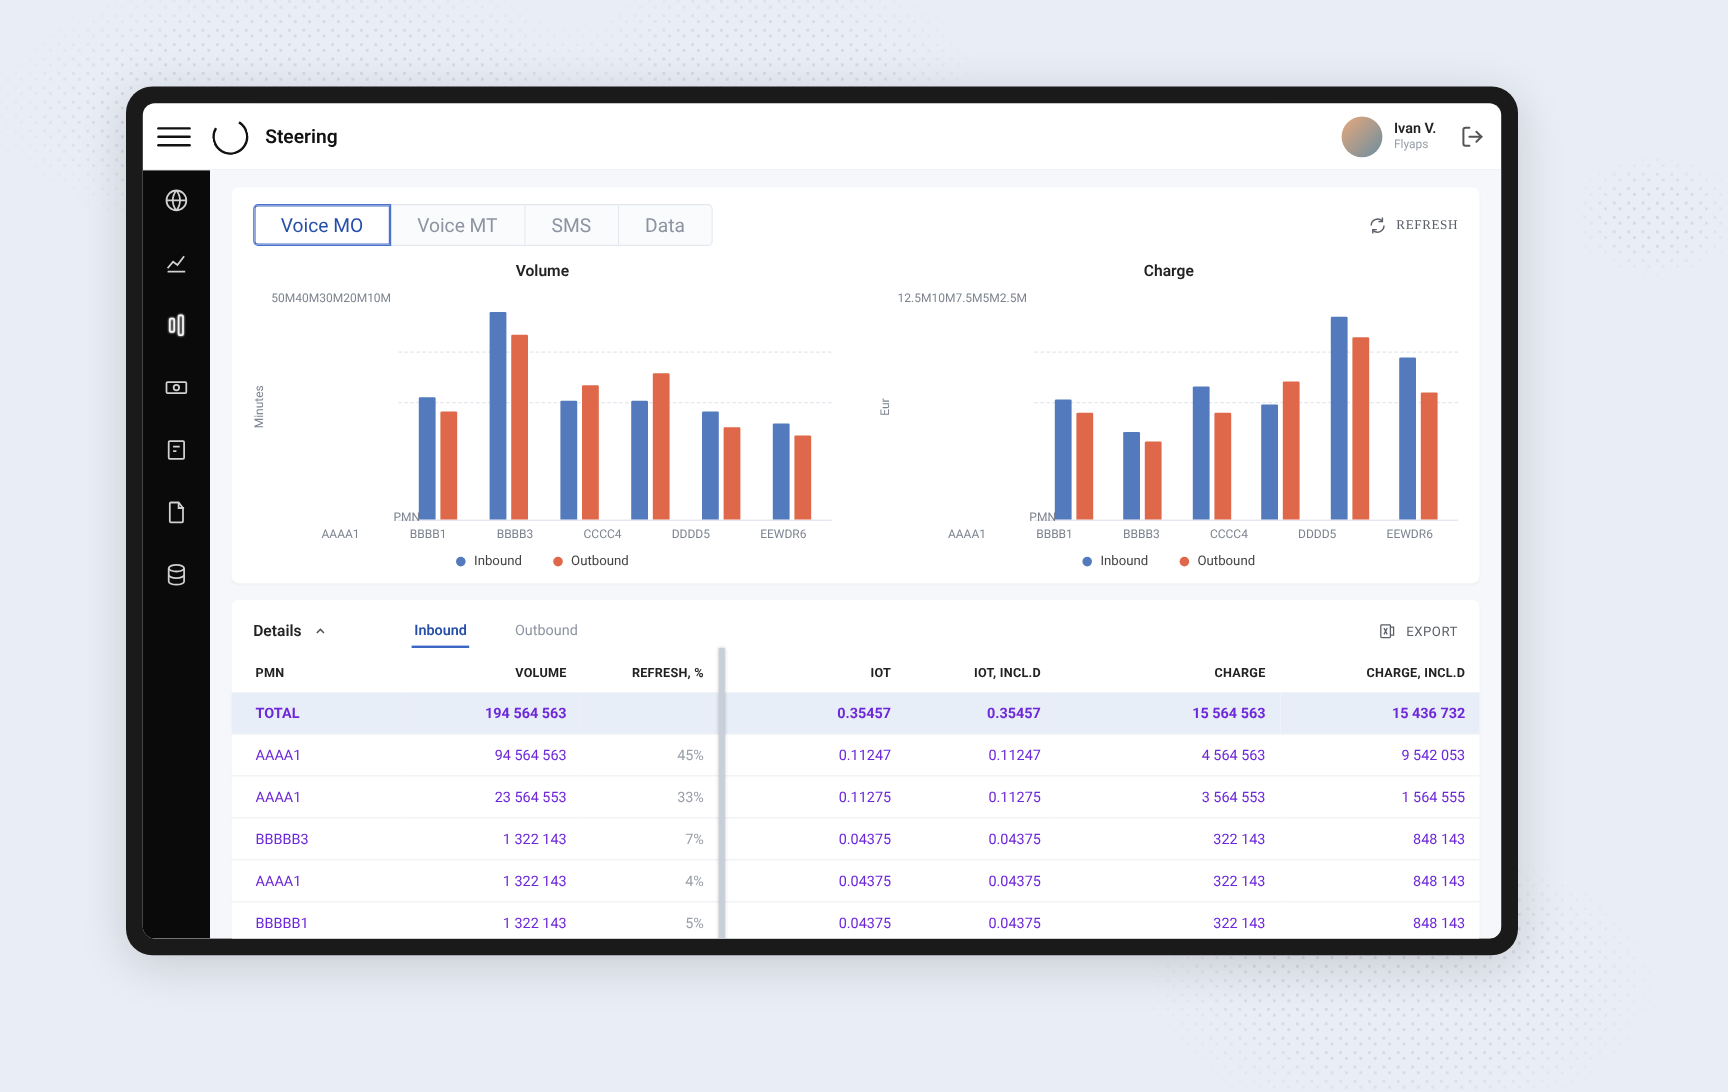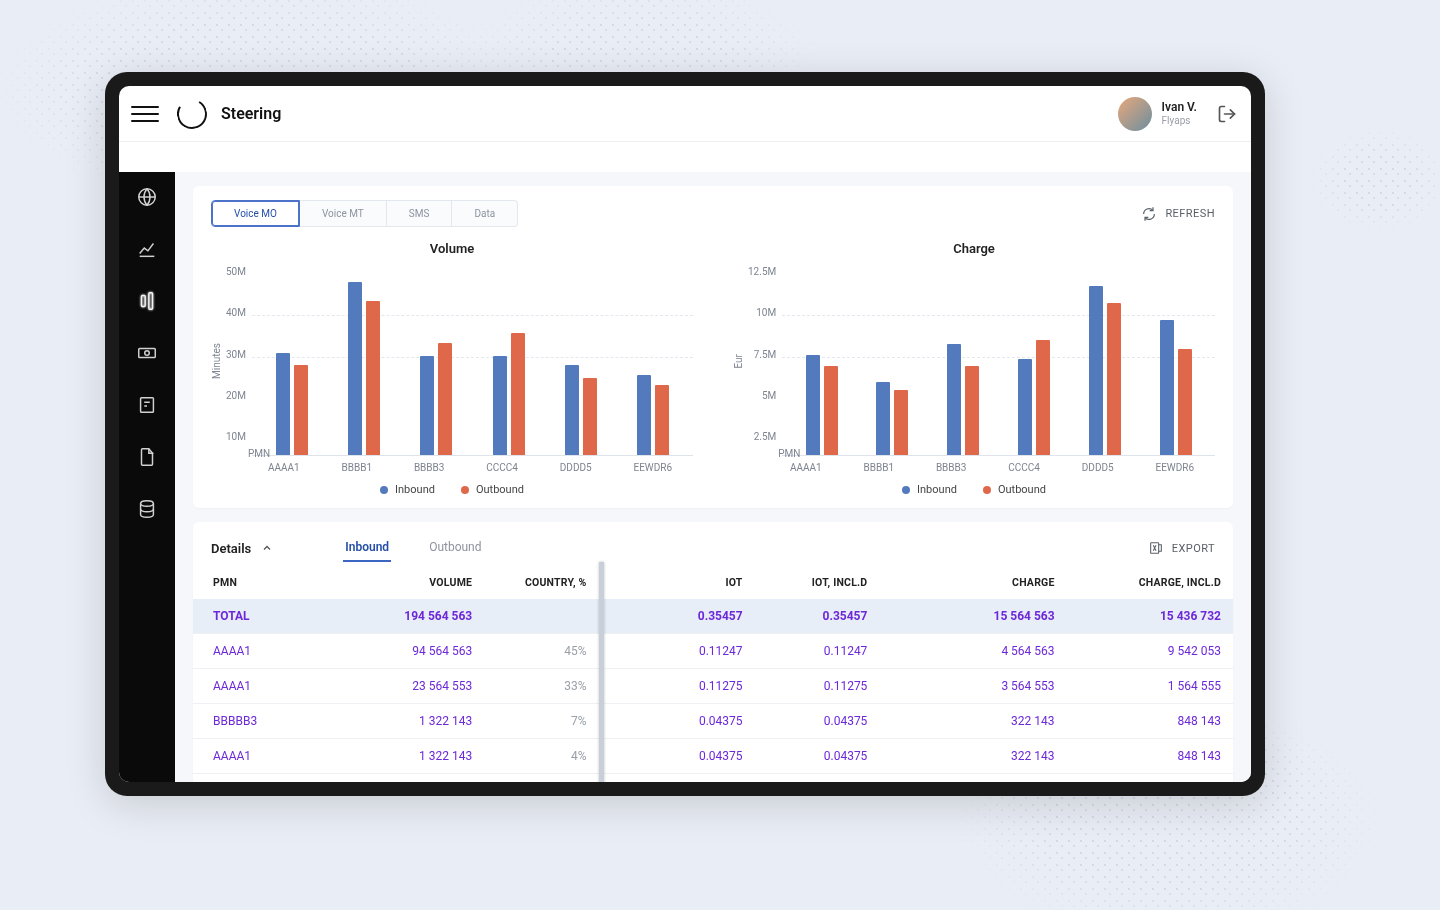--- a/index.html
+++ b/index.html
@@ -41,21 +41,20 @@
   box-shadow: 0 8px 40px rgba(0,0,0,0.15);
 }
 .screen {
   width: 100%;
   height: 100%;
   background: #fff;
   border-radius: 10px;
   overflow: hidden;
   display: flex;
   flex-direction: column;
-  gap: 30px;
 }
 .topbar {
   height: 56px;
   border-bottom: 1px solid #eceef2;
   display: flex;
   align-items: center;
   padding: 0 14px 0 12px;
 }
 .hamburger {
   width: 28px; height: 28px;
@@ -102,41 +101,41 @@
 .content {
   flex: 1; background: #f5f7fb; display: flex; flex-direction: column; min-width: 0;
 }
 .card {
   background: #fff; border-radius: 6px; margin: 14px 18px; padding: 14px 18px 12px;
   box-shadow: 0 1px 2px rgba(0,0,0,.03);
 }
 .tabs-row { display: flex; align-items: center; }
 .seg-tabs { display: flex; }
 .seg-tab {
-  padding: 7px 22px; font-size: 10px; border: 1px solid #e3e7ee;
+  padding: 7px 22px; font-size: 16px; border: 1px solid #e3e7ee;
   color: #8d93a0; background:#fafbfd; cursor: pointer;
 }
 .seg-tab + .seg-tab { border-left: none; }
 .seg-tab:first-child { border-radius: 4px 0 0 4px; }
 .seg-tab:last-child  { border-radius: 0 4px 4px 0; }
 .seg-tab.active { color: #264fa8; background: #fff; border-color:#4c73c9; position:relative; z-index:1; box-shadow:0 0 0 1px #4c73c9 inset;}
 .refresh {
   margin-left: auto; display: flex; align-items: center; gap: 8px;
-  color: #5a5f68; font-size: 11px; letter-spacing: .04em; cursor: pointer;
+  color: #5a5f68; font-size: 11px; letter-spacing: .04em; cursor: pointer; font-family: Liberation Serif, serif;
 }
 .charts { display: flex; gap: 40px; margin-top: 14px; }
 .chart { flex: 1; }
 .chart-title { text-align: center; font-size: 13px; font-weight:600; color:#222; margin-bottom:10px;}
 .chart-body { position: relative; height: 190px; display: flex; }
 .y-axis-label {
   writing-mode: vertical-rl; transform: rotate(180deg);
   font-size: 10px; color: #7d8490; align-self: center;
 }
 .y-ticks {
-  display: flex; flex-direction: column; justify-content: space-between;
+  display: flex; flex-direction: row; justify-content: space-between;
   font-size: 10px; color: #7d8490; text-align: right; padding: 0 6px 14px 4px;
 }
 .plot {
   flex: 1; position: relative; border-bottom: 1px solid #dfe3ea;
   display: flex; align-items: flex-end; justify-content: space-around;
   padding: 0 4px;
 }
 .grid-line {
   position: absolute; left: 0; right: 0; border-top: 1px dashed #e3e7ee;
 }
@@ -406,21 +405,21 @@
                 </svg>
               <span>EXPORT</span>
             </div>
           </div>
           <div class="table-wrap">
             <table>
               <thead>
                 <tr>
                   <th style="width:14%">PMN</th>
                   <th style="width:14%">VOLUME</th>
-                  <th style="width:11%">COUNTRY, %</th>
+                  <th style="width:11%">REFRESH, %</th>
                   <th style="width:15%">IOT</th>
                   <th style="width:12%">IOT, INCL.D</th>
                   <th style="width:18%">CHARGE</th>
                   <th style="width:16%">CHARGE, INCL.D</th>
                 </tr>
               </thead>
               <tbody id="details-body">
                   <tr class="total">
                     <td>TOTAL</td>
                     <td>194 564 563</td>

